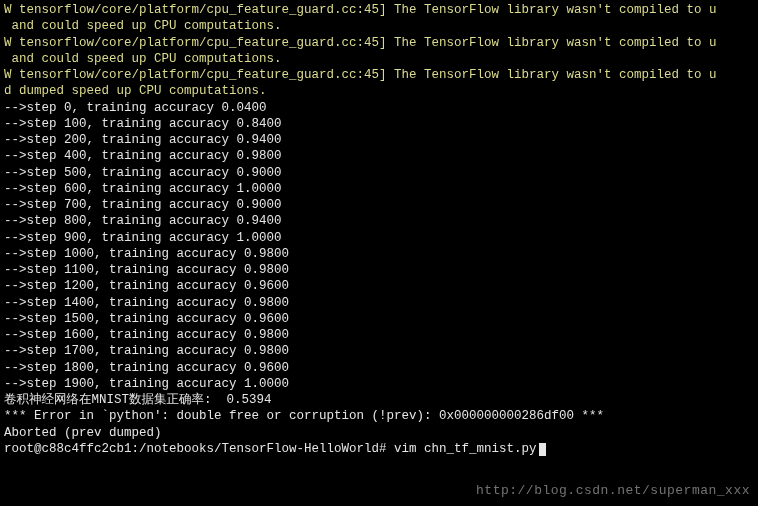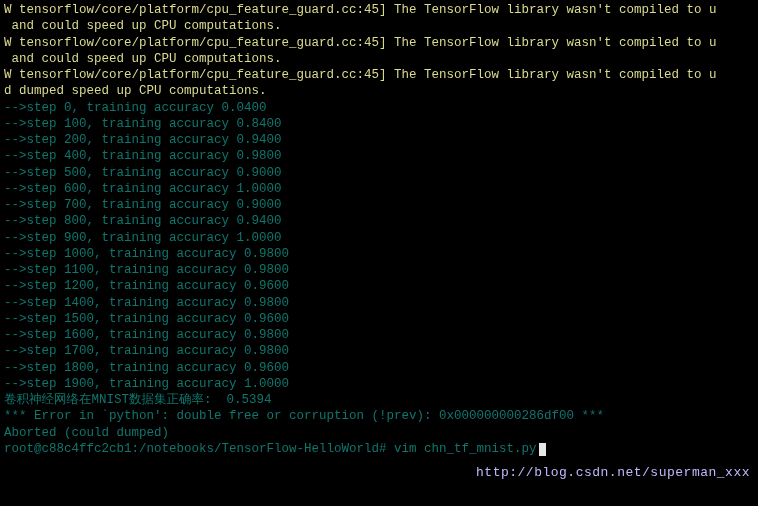--- a/index.html
+++ b/index.html
@@ -14,30 +14,30 @@
       font-size: 12.5px;
       line-height: 1.3;
       width: 758px;
       height: 506px;
       overflow: hidden;
       padding: 2px 4px;
       position: relative;
     }
     .terminal-line {
       white-space: pre;
-      color: #0f766e;
+      color: #e5e5e5;
     }
     .warning {
       color: #dcdc8e;
     }
     .watermark {
       position: absolute;
-      bottom: 24px;
+      bottom: 6px;
       right: 8px;
-      color: #c4b5fd;
+      color: #737373;
       font-size: 13px;
       font-family: 'Courier New', monospace;
       z-index: 10;
       letter-spacing: 0.5px;
     }
     .cursor {
       display: inline-block;
       width: 7px;
       height: 13px;
       background-color: #e8e8e8;
@@ -72,17 +72,17 @@
       <div class="terminal-line">--&gt;step 1200, training accuracy 0.9600</div>
       <div class="terminal-line">--&gt;step 1400, training accuracy 0.9800</div>
       <div class="terminal-line">--&gt;step 1500, training accuracy 0.9600</div>
       <div class="terminal-line">--&gt;step 1600, training accuracy 0.9800</div>
       <div class="terminal-line">--&gt;step 1700, training accuracy 0.9800</div>
       <div class="terminal-line">--&gt;step 1800, training accuracy 0.9600</div>
       <div class="terminal-line">--&gt;step 1900, training accuracy 1.0000</div>
     </div>
   <div class="terminal-line">卷积神经网络在MNIST数据集正确率:  0.5394</div>
   <div class="terminal-line">*** Error in `python': double free or corruption (!prev): 0x000000000286df00 ***</div>
-  <div class="terminal-line">Aborted (could dumped)</div>
+  <div class="terminal-line">Aborted (prev dumped)</div>
   <div class="terminal-line"><span>root@c88c4ffc2cb1</span><span>:/notebooks/TensorFlow-HelloWorld#</span><span> vim chn_tf_mnist.py</span><span class="cursor"></span></div>
 </div>
 
 <div class="watermark">http://blog.csdn.net/superman_xxx</div>
 
 </body></html>

